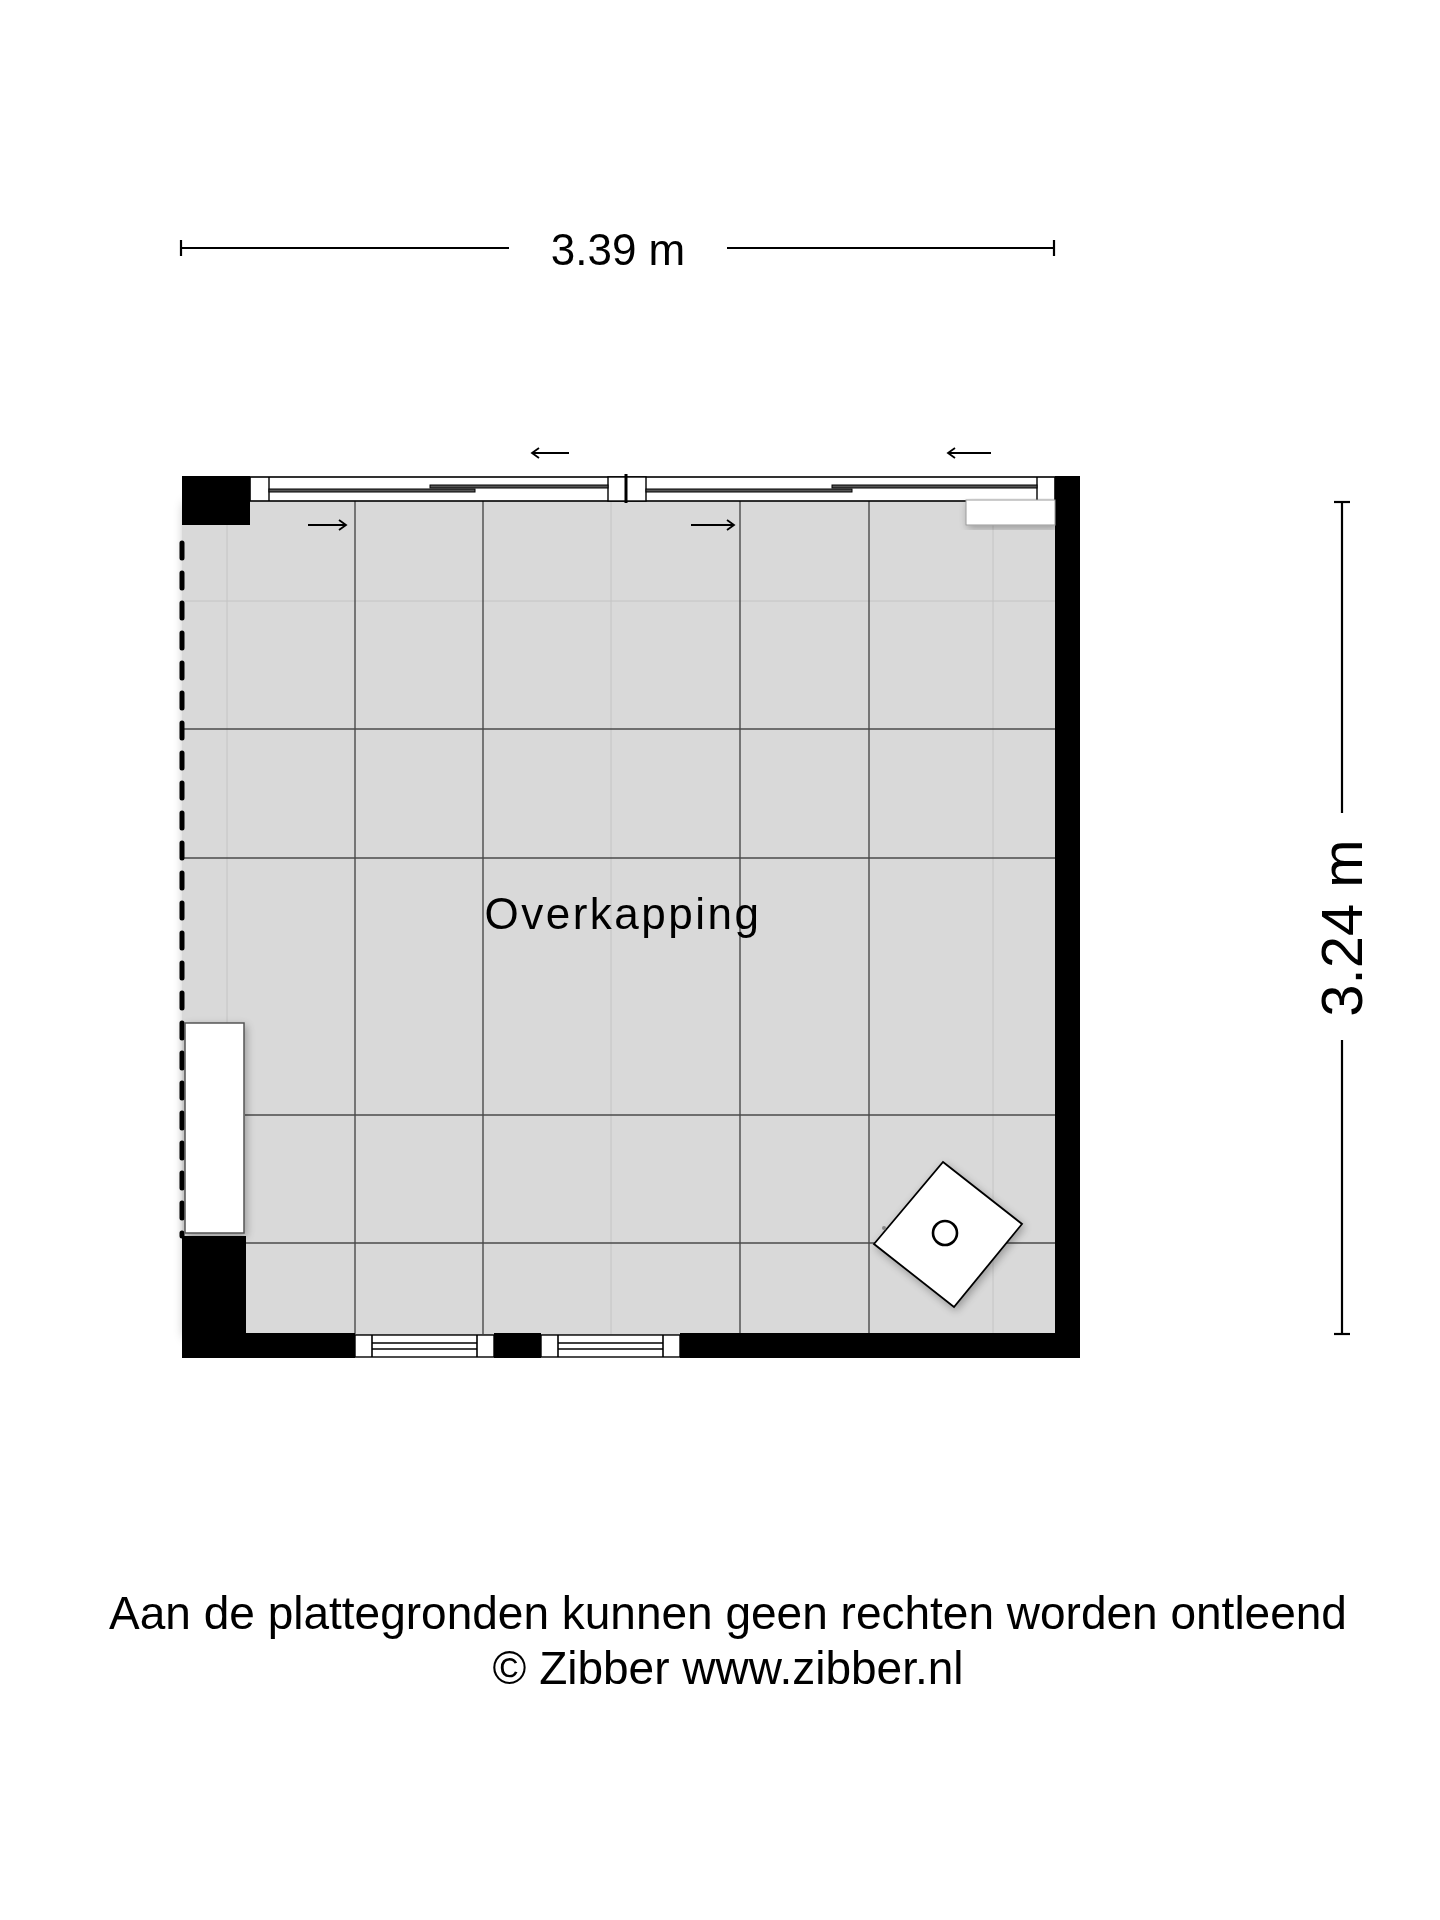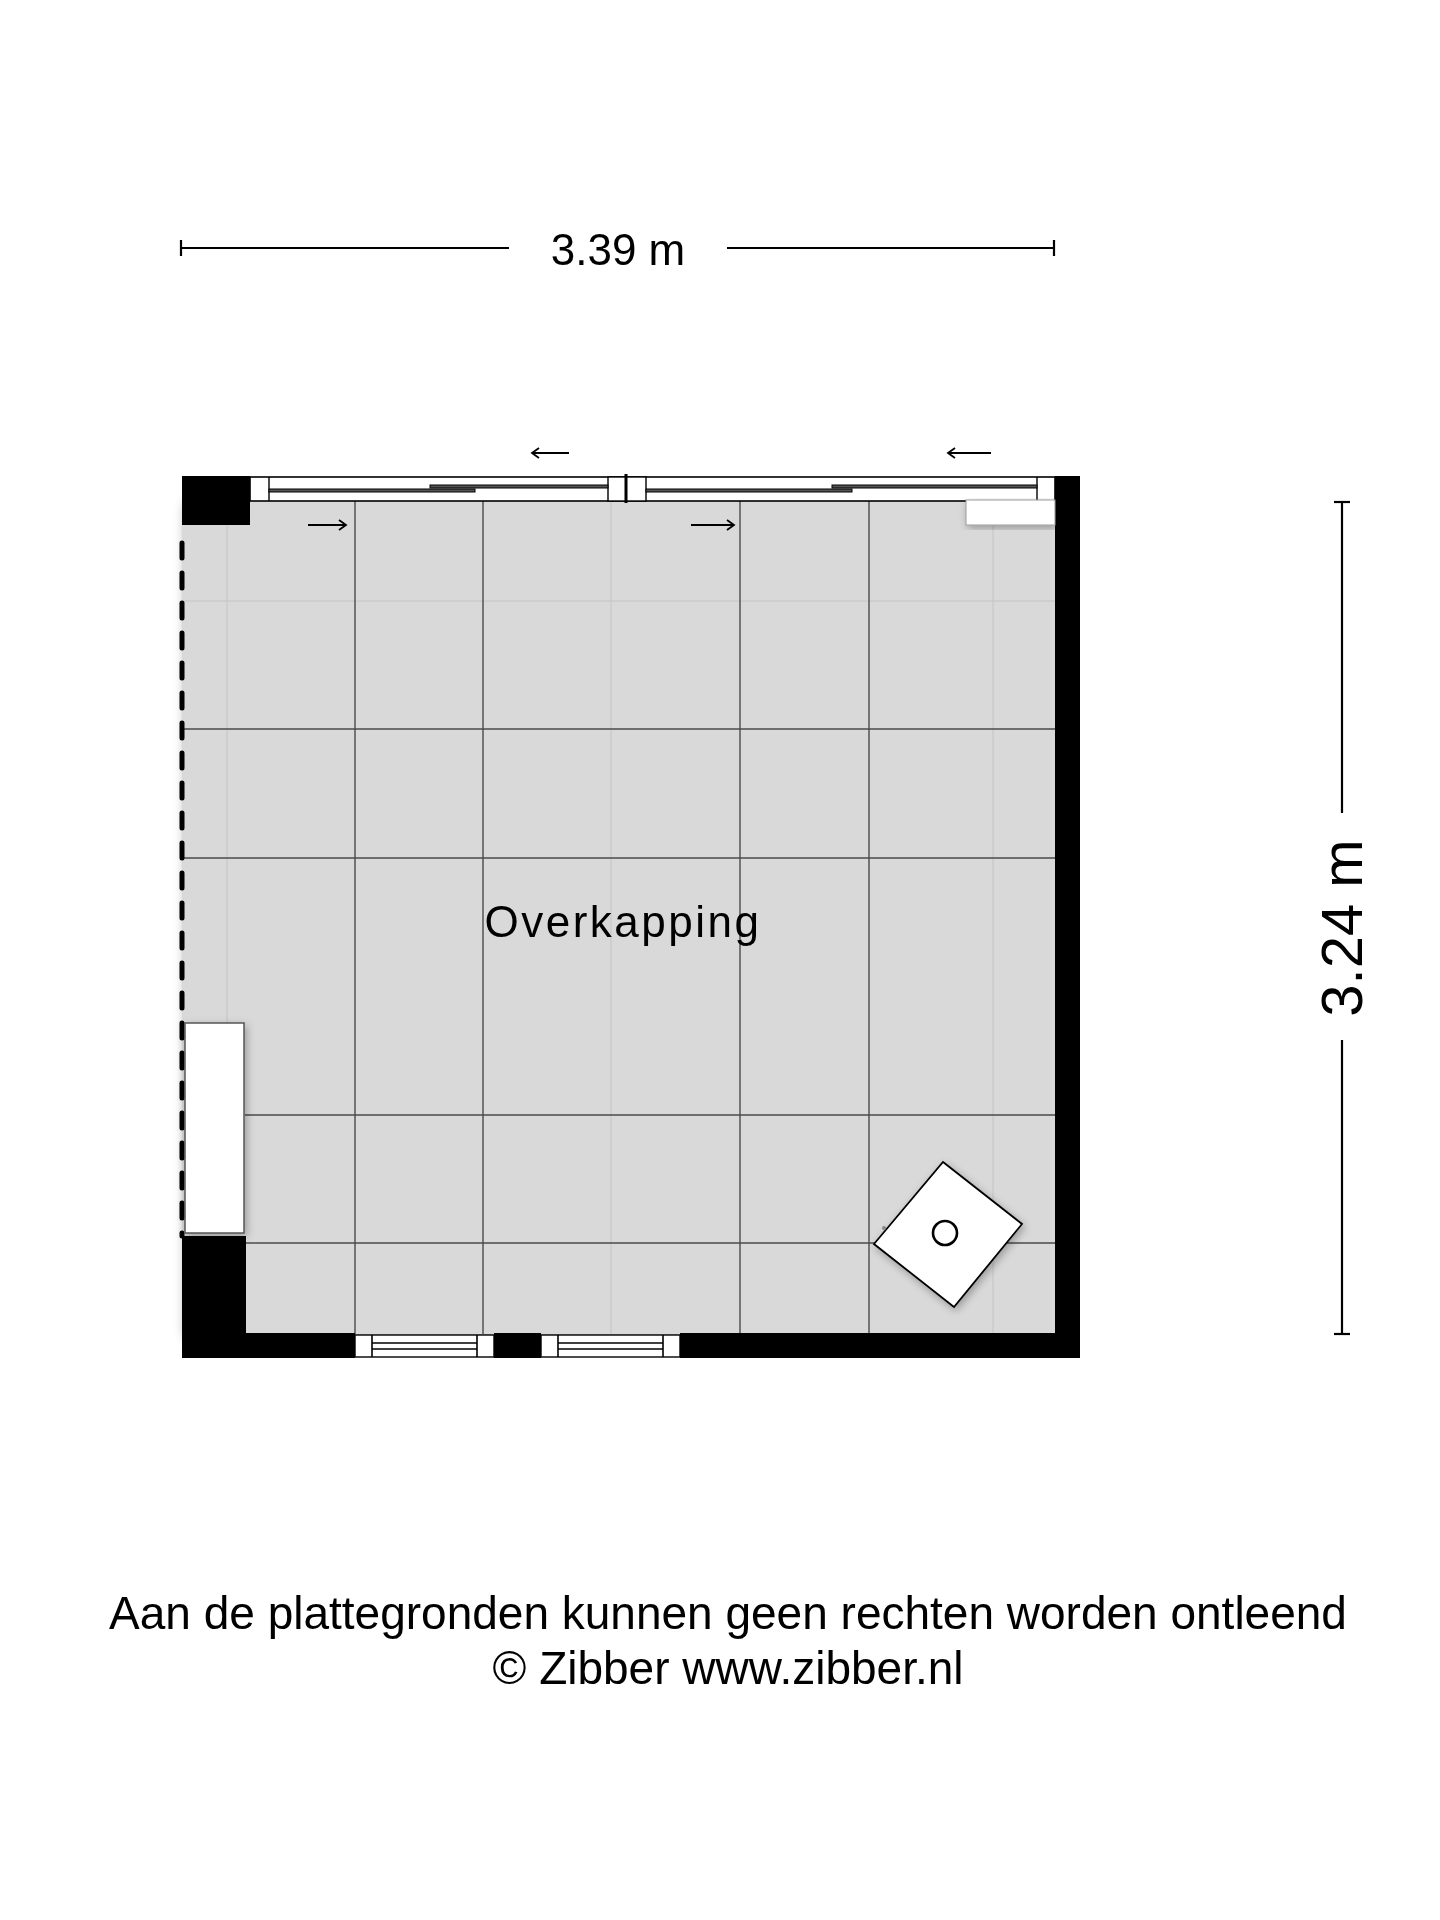--- a/index.html
+++ b/index.html
@@ -1,21 +1,21 @@
 <!DOCTYPE html>
 <html><head>
 <meta charset="utf-8">
 <style>
   html, body { margin: 0; padding: 0; background: #ffffff; }
   body { width: 1440px; height: 1920px; position: relative; overflow: hidden; font-family: "Liberation Sans", sans-serif; color: #000; }
   svg.plan { position: absolute; left: 0; top: 0; }
   .dim-text { position: absolute; font-family: "Liberation Sans", sans-serif; color: #000; white-space: nowrap; }
   #dim-h-text { left: 509px; top: 218px; width: 218px; text-align: center; font-size: 44px; line-height: 64px; }
   #dim-v-text { left: 1342px; top: 928px; font-size: 58px; line-height: 64px; transform: translate(-50%, -50%) rotate(-90deg); }
-  #room-label { left: 440px; top: 888px; width: 366px; text-align: center; font-size: 44px; line-height: 52px; letter-spacing: 2.5px; margin-top: 8px; }
+  #room-label { left: 440px; top: 888px; width: 366px; text-align: center; font-size: 44px; line-height: 52px; letter-spacing: 2.5px; }
   .footer { position: absolute; left: 0; width: 1440px; text-align: center; font-size: 46px; line-height: 54px; padding-left: 8px; }
   #footer-1 { top: 1586px; }
   #footer-2 { top: 1641px; }
 </style>
 </head>
 <body>
 
 <svg class="plan" width="1440" height="1920" viewBox="0 0 1440 1920">
   <defs>
     <filter id="shadow" x="-10%" y="-10%" width="120%" height="120%">

